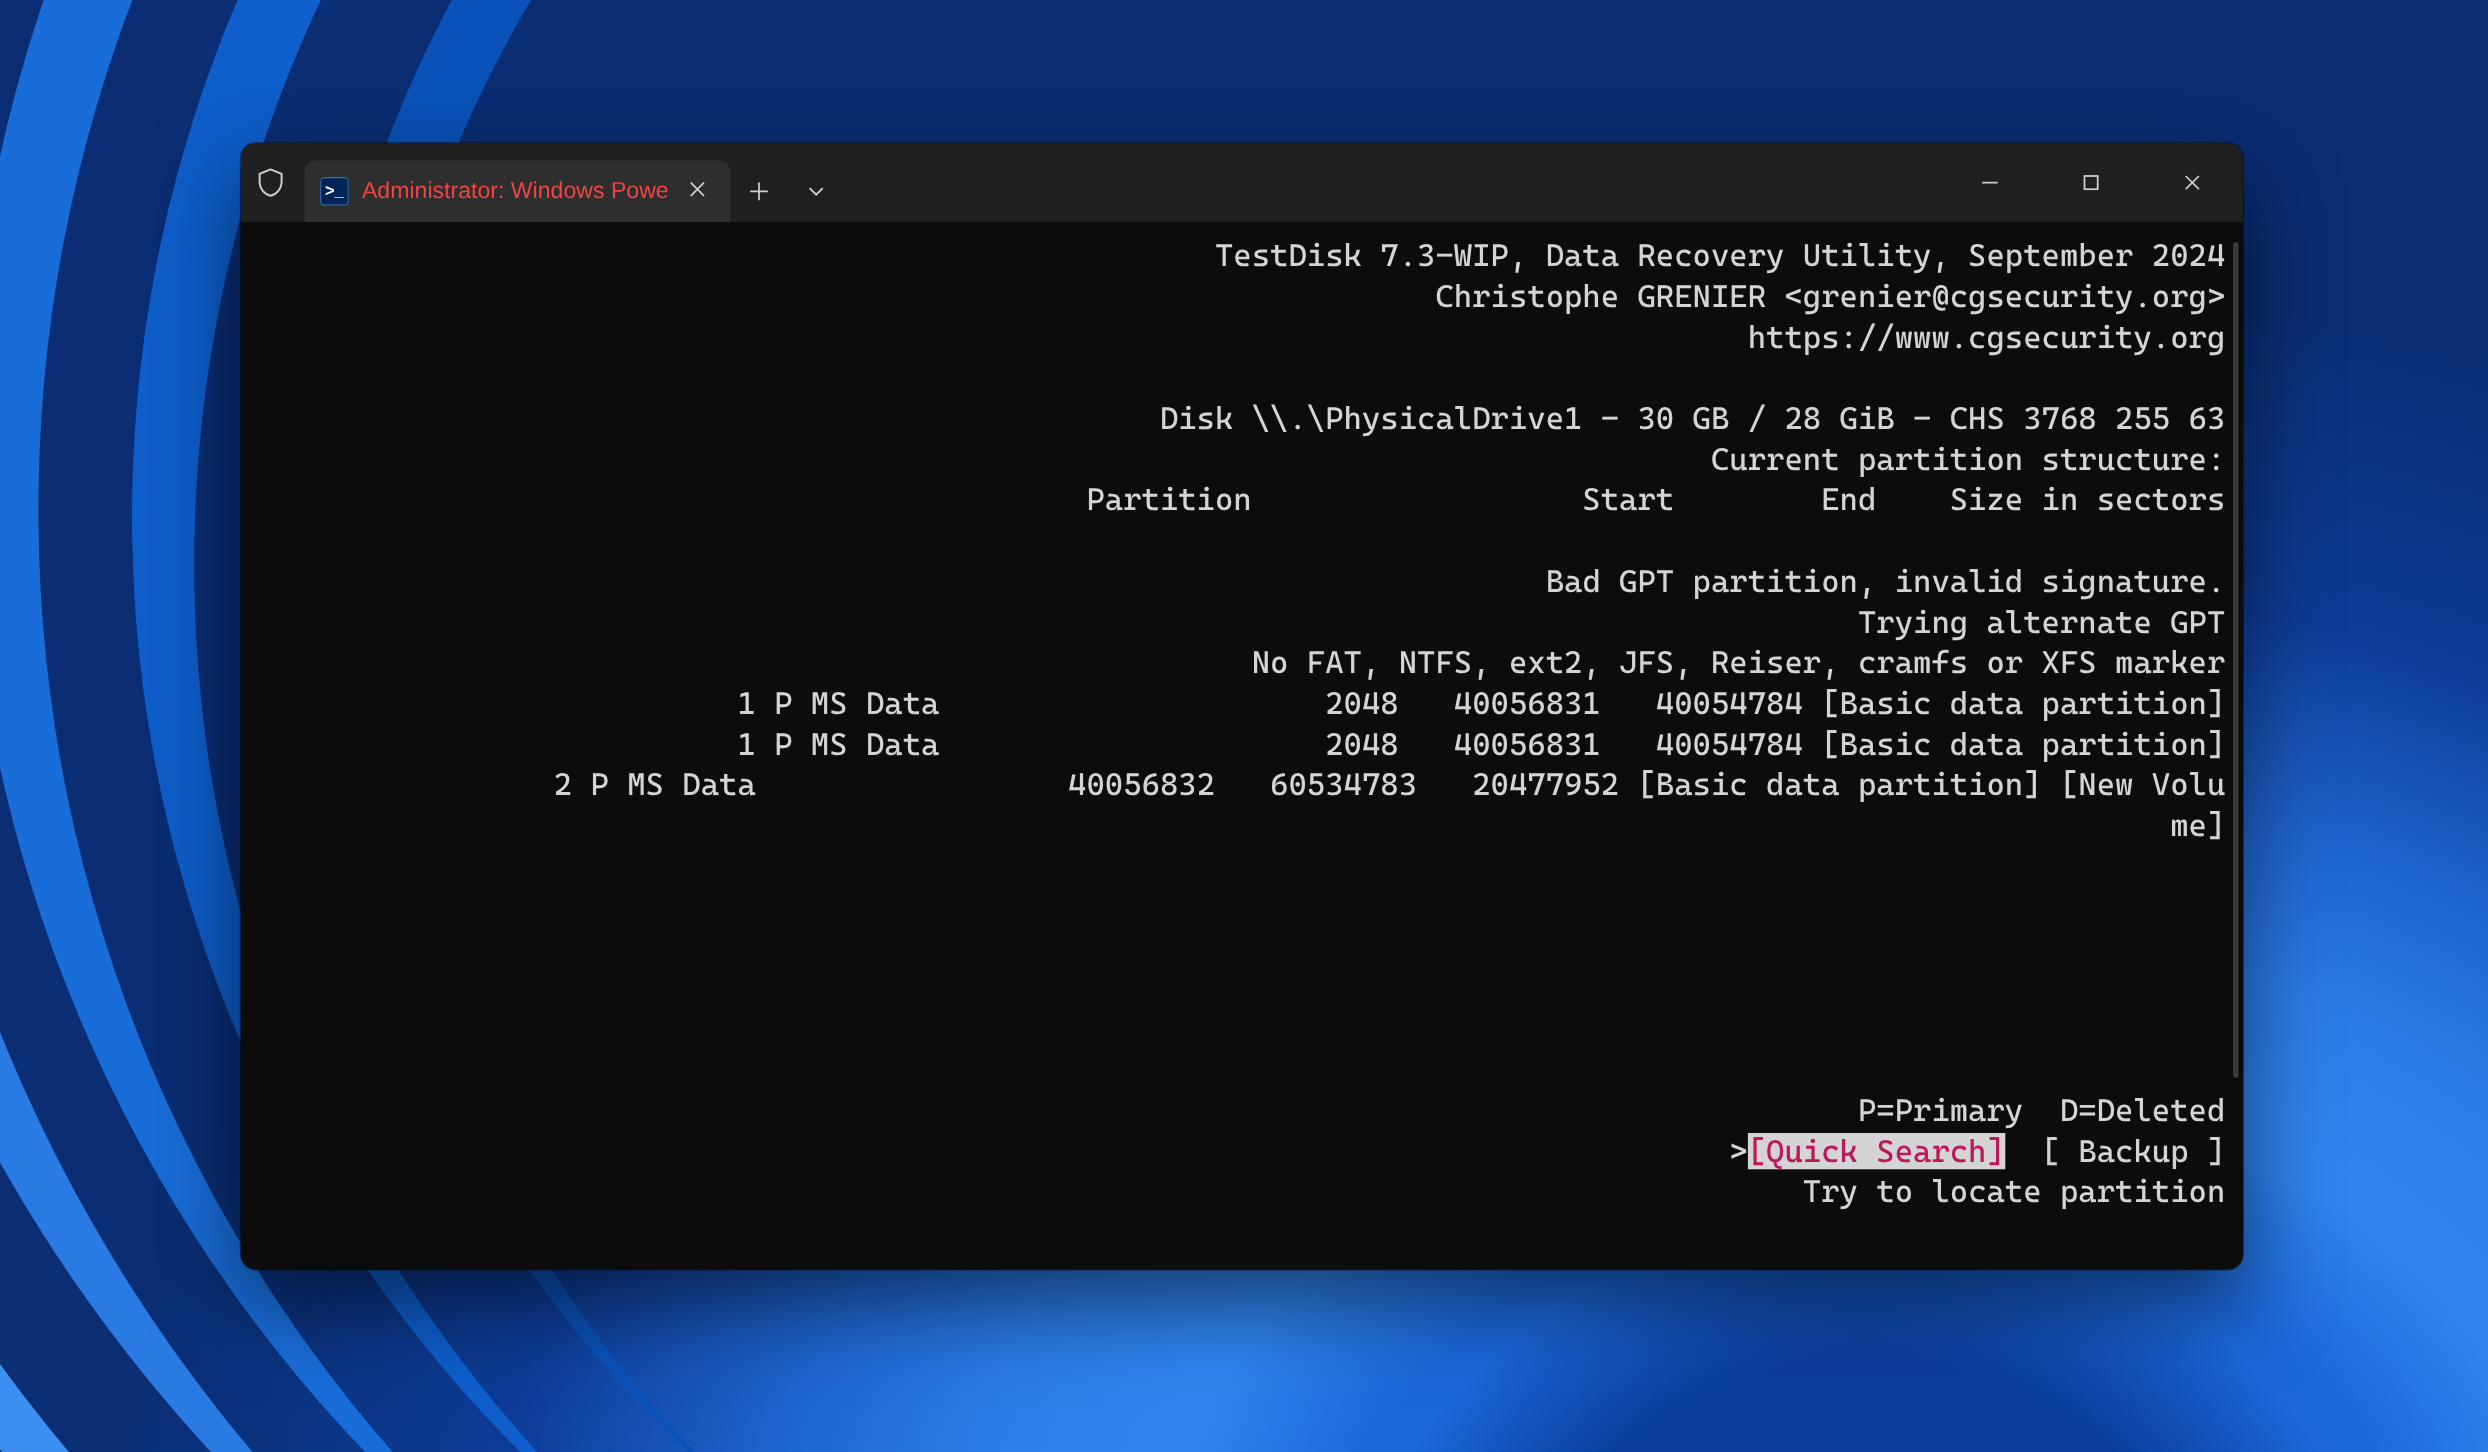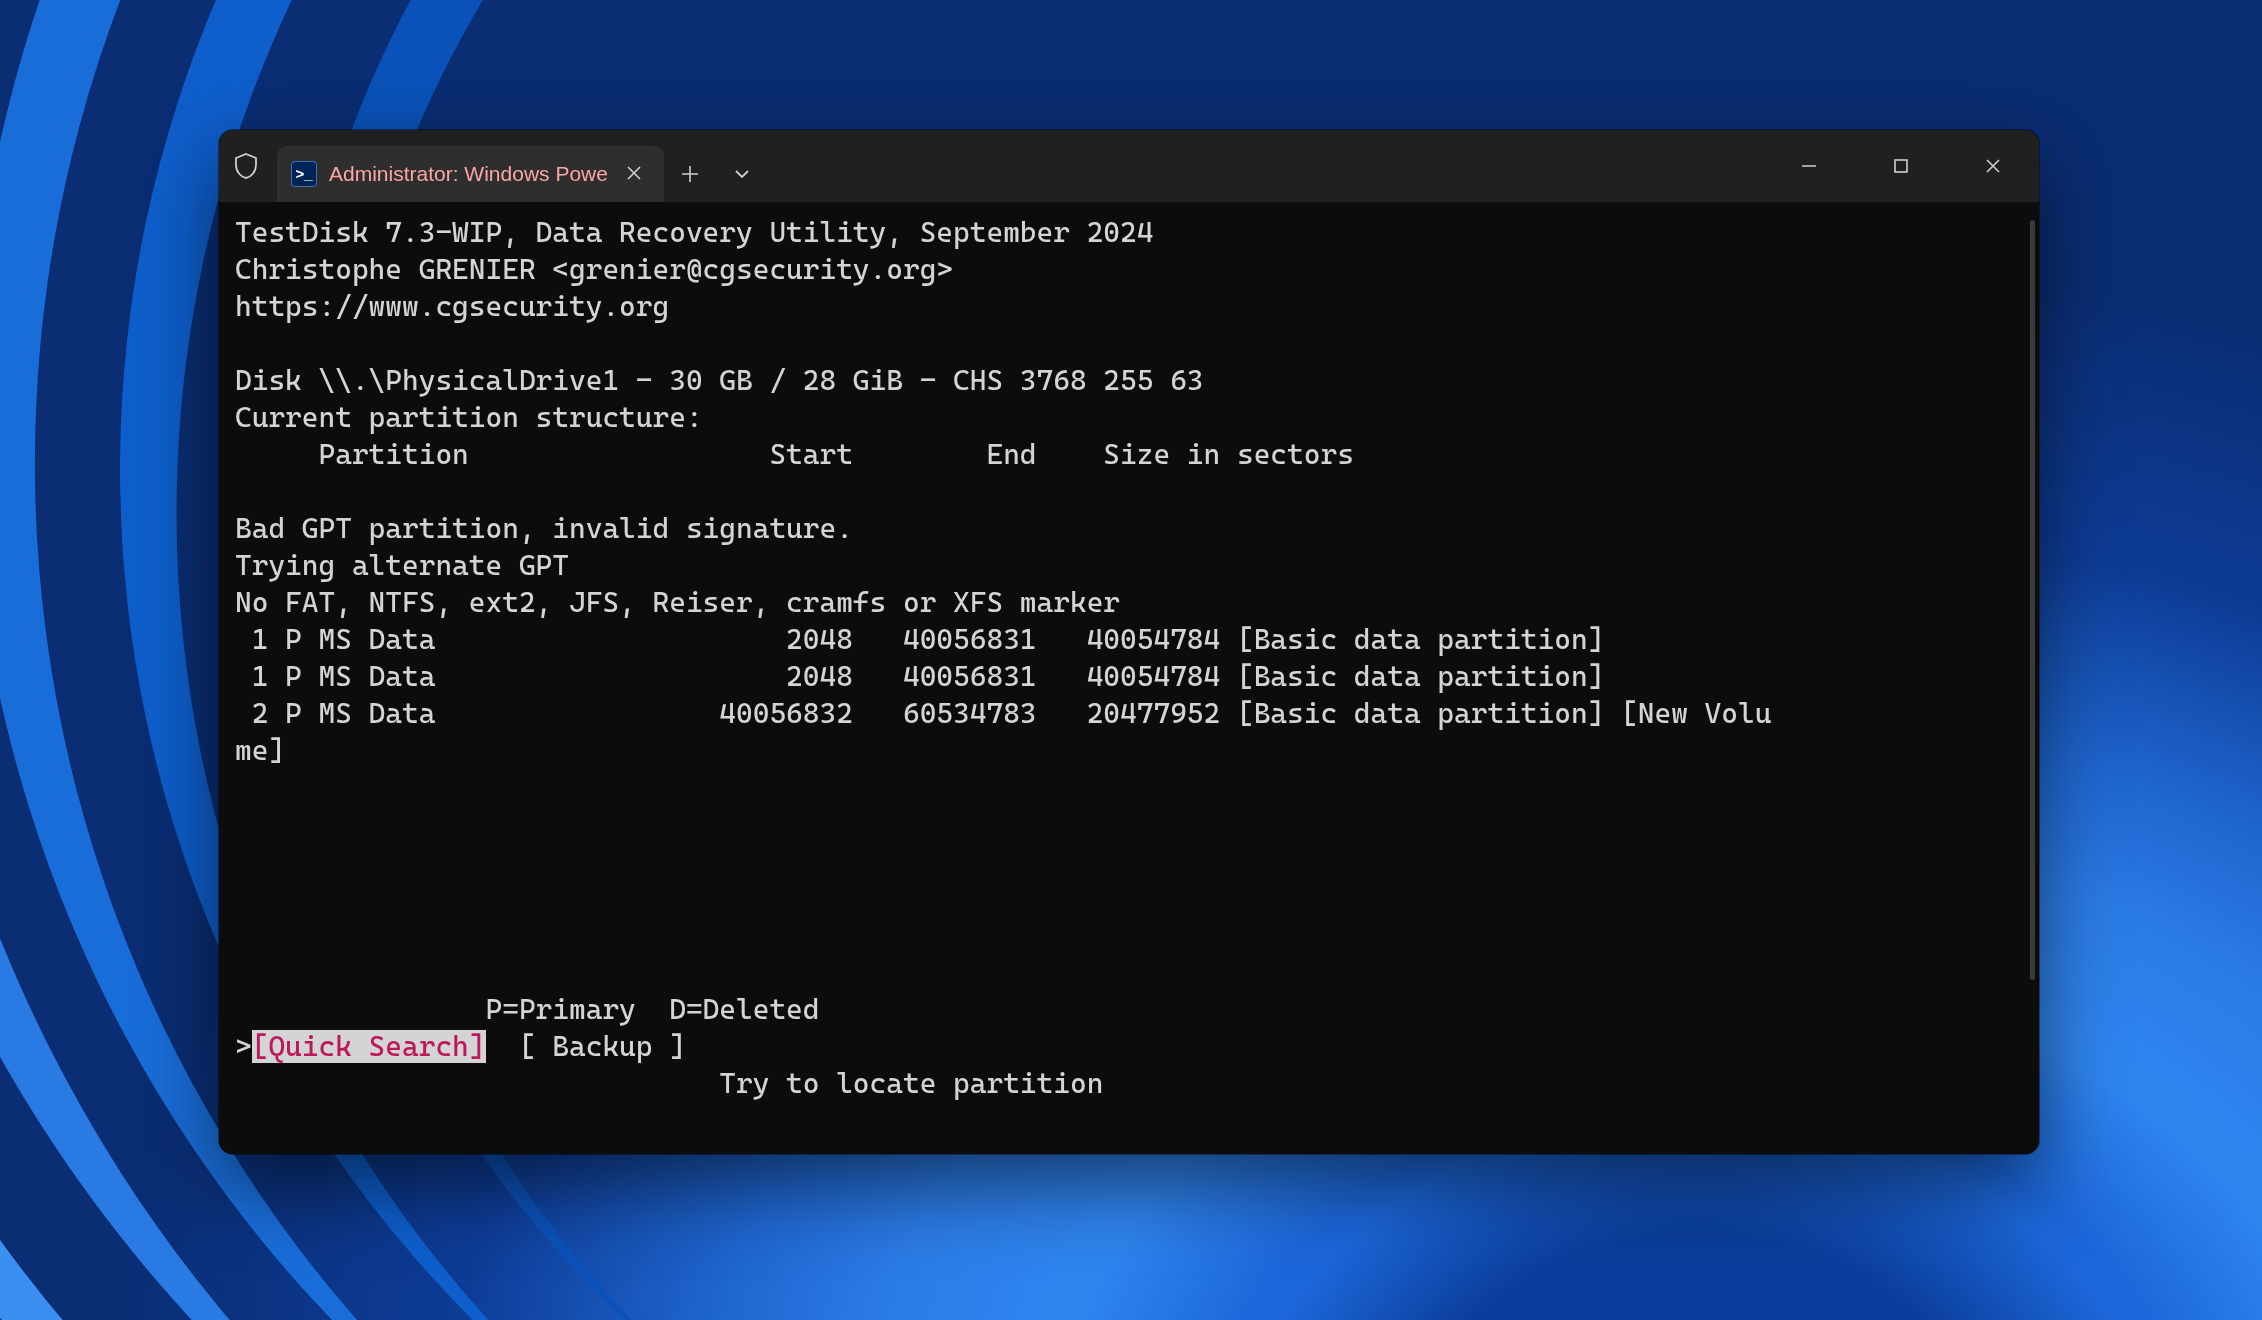--- a/index.html
+++ b/index.html
@@ -70,21 +70,21 @@
     margin-left:4px;
     max-width:420px;
   }
   .ps-icon{
     width:26px;height:26px;background:#012456;border-radius:4px;
     display:flex;align-items:center;justify-content:center;
     box-shadow: inset 0 0 0 1px #3a6fb0;
   }
   .ps-icon span{color:#fff;font-weight:600;font-size:15px;transform:translateY(-1px);}
   .tab-title{
-    color:#fca5a5; font-size:21px; white-space:nowrap; overflow:hidden; text-overflow:clip; max-width:300px;
+    color:#ef4444; font-size:21px; white-space:nowrap; overflow:hidden; text-overflow:clip; max-width:300px;
   }
   .tab-close{
     color:#cfcfcf; font-size:20px; line-height:1; padding:6px; border-radius:4px;
   }
   .newtab, .tabmenu{
     color:#cfcfcf;
     width:52px;height:56px;display:flex;align-items:center;justify-content:center;font-size:22px;
     border-radius:8px;
   }
   .spacer{flex:1 1 auto;}
@@ -107,20 +107,21 @@
     position:absolute; right:4px; top:18px; width:5px; height:760px; background:#3a3a3a; border-radius:3px;
   }
   pre.term{
     margin:0;
     font-family: "Cascadia Mono", "Consolas", monospace;
     font-size: 28.5px;
     line-height: 37px;
     color:#d4d4d4;
     white-space: pre;
     letter-spacing: 0px;
+    text-align: right;
   }
   .hl{
     background:#d4d4d4;
     color:#be185d;
   }
 </style>
 </head>
 <body>
 
 <div class="desktop">

